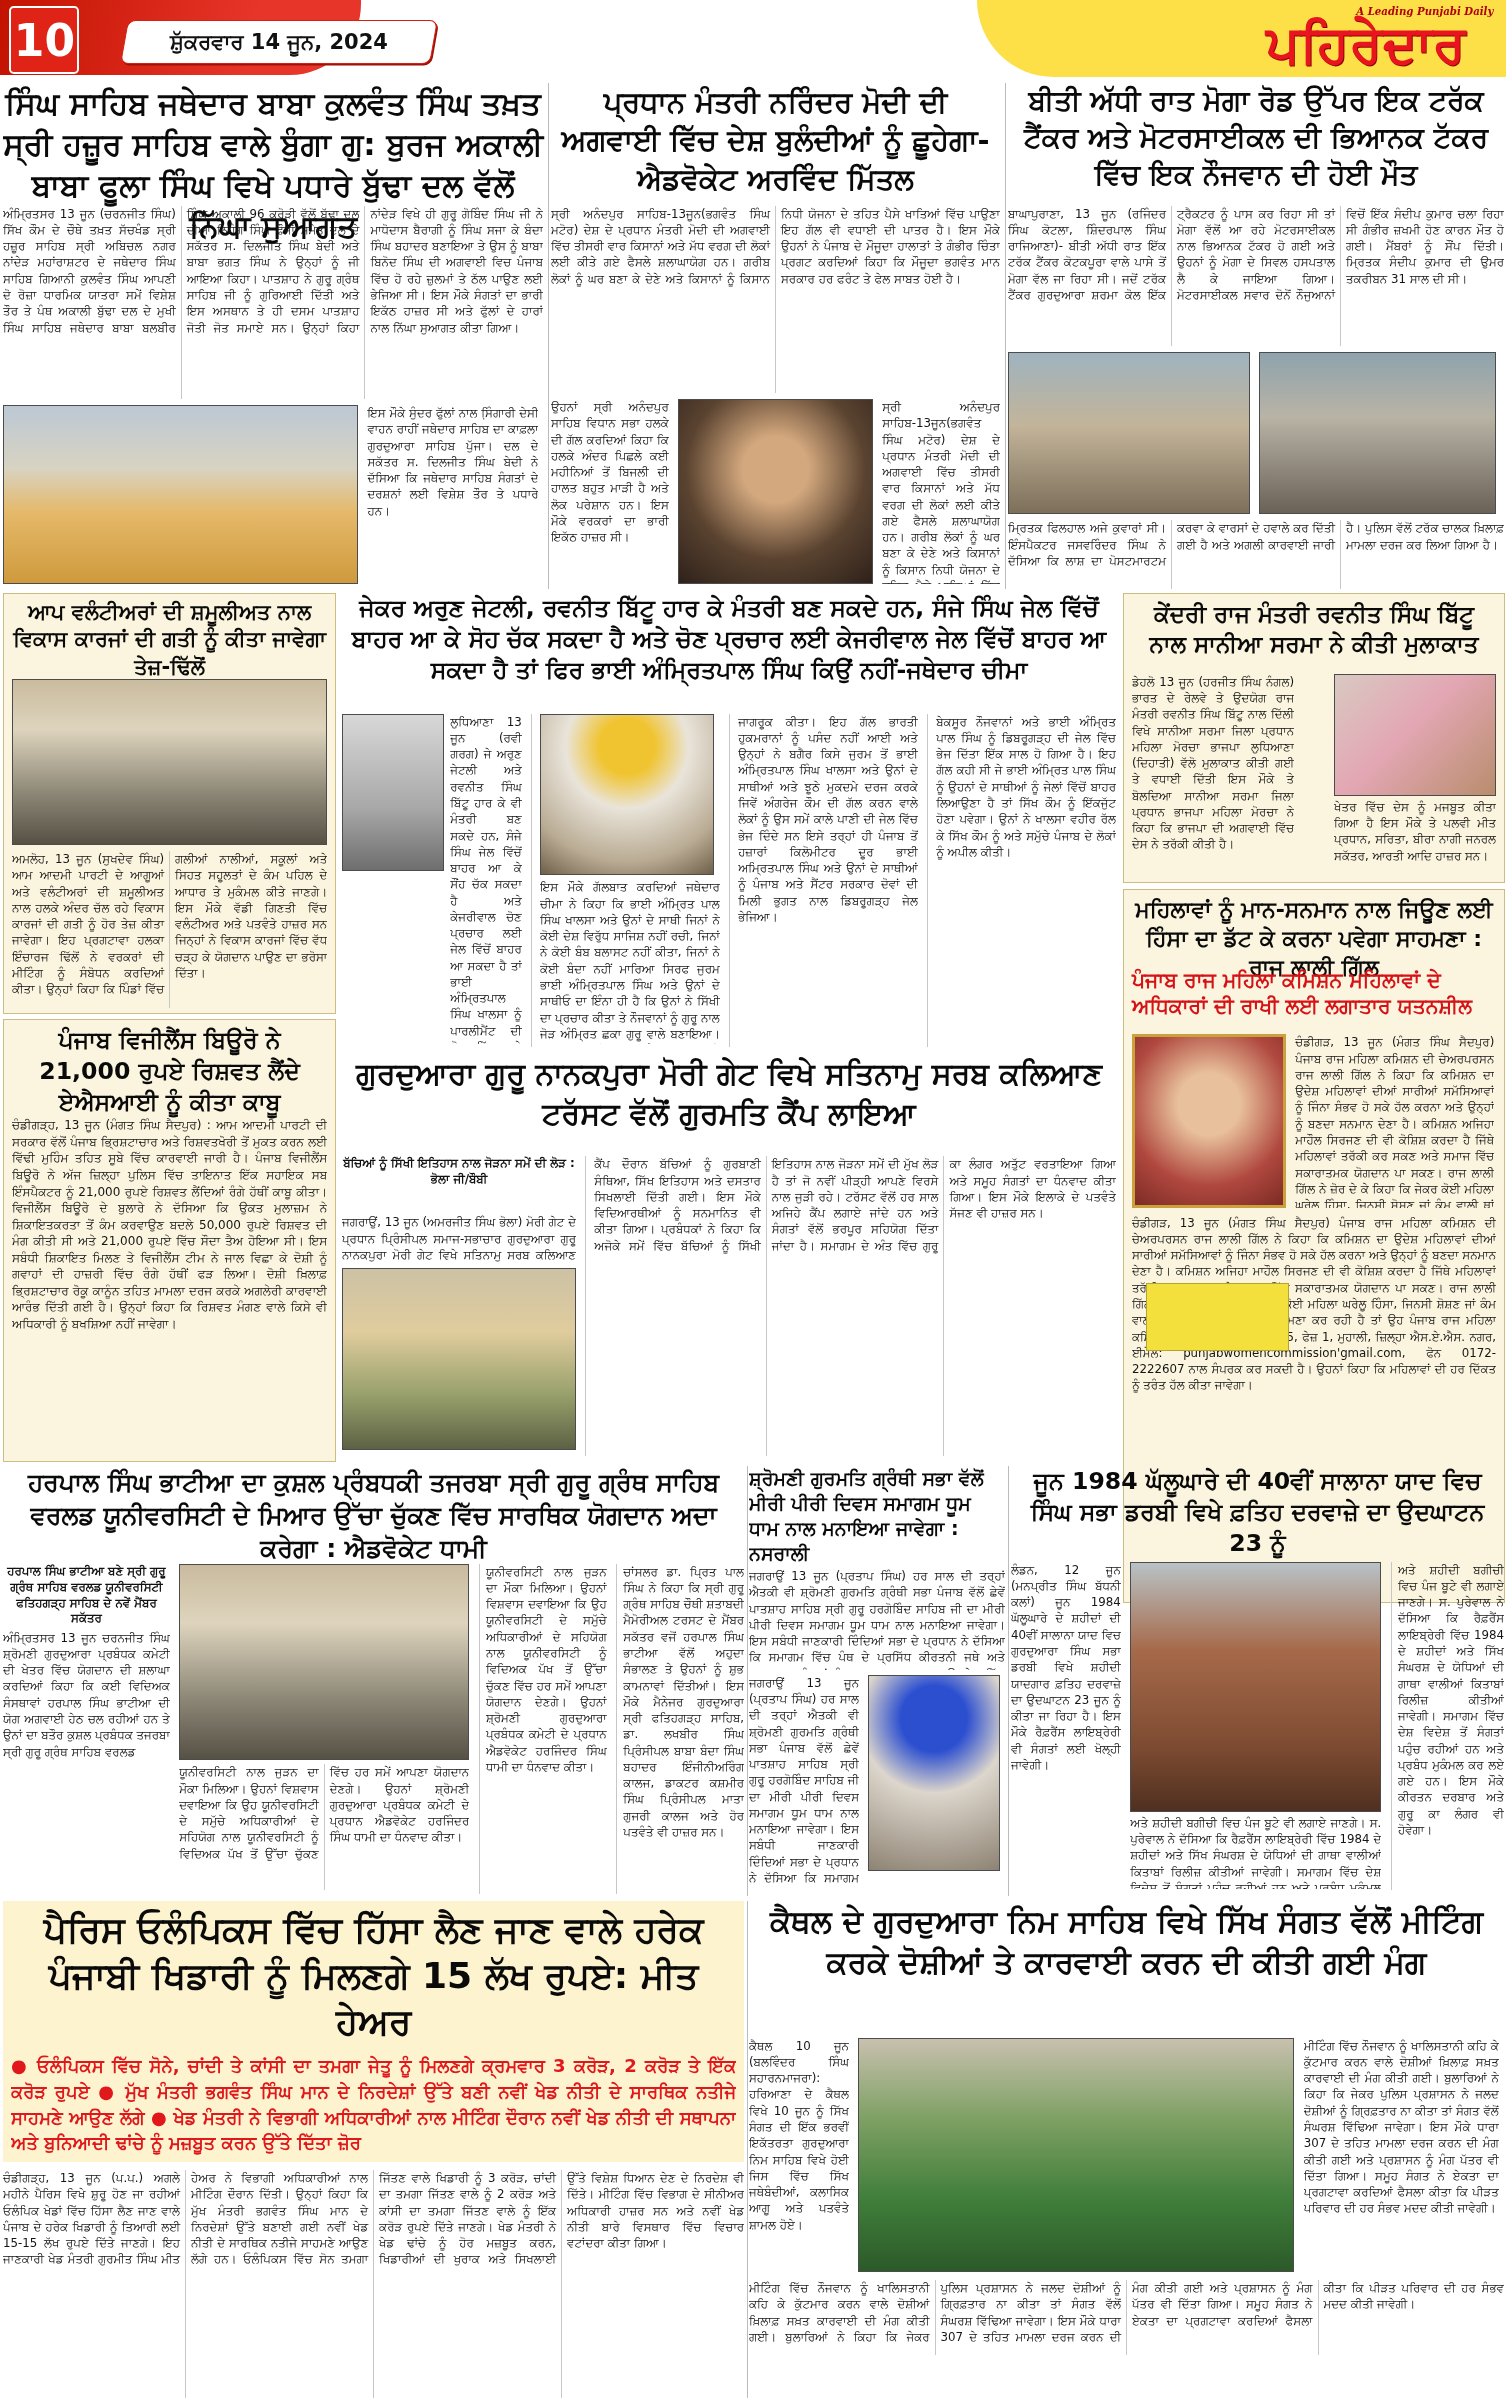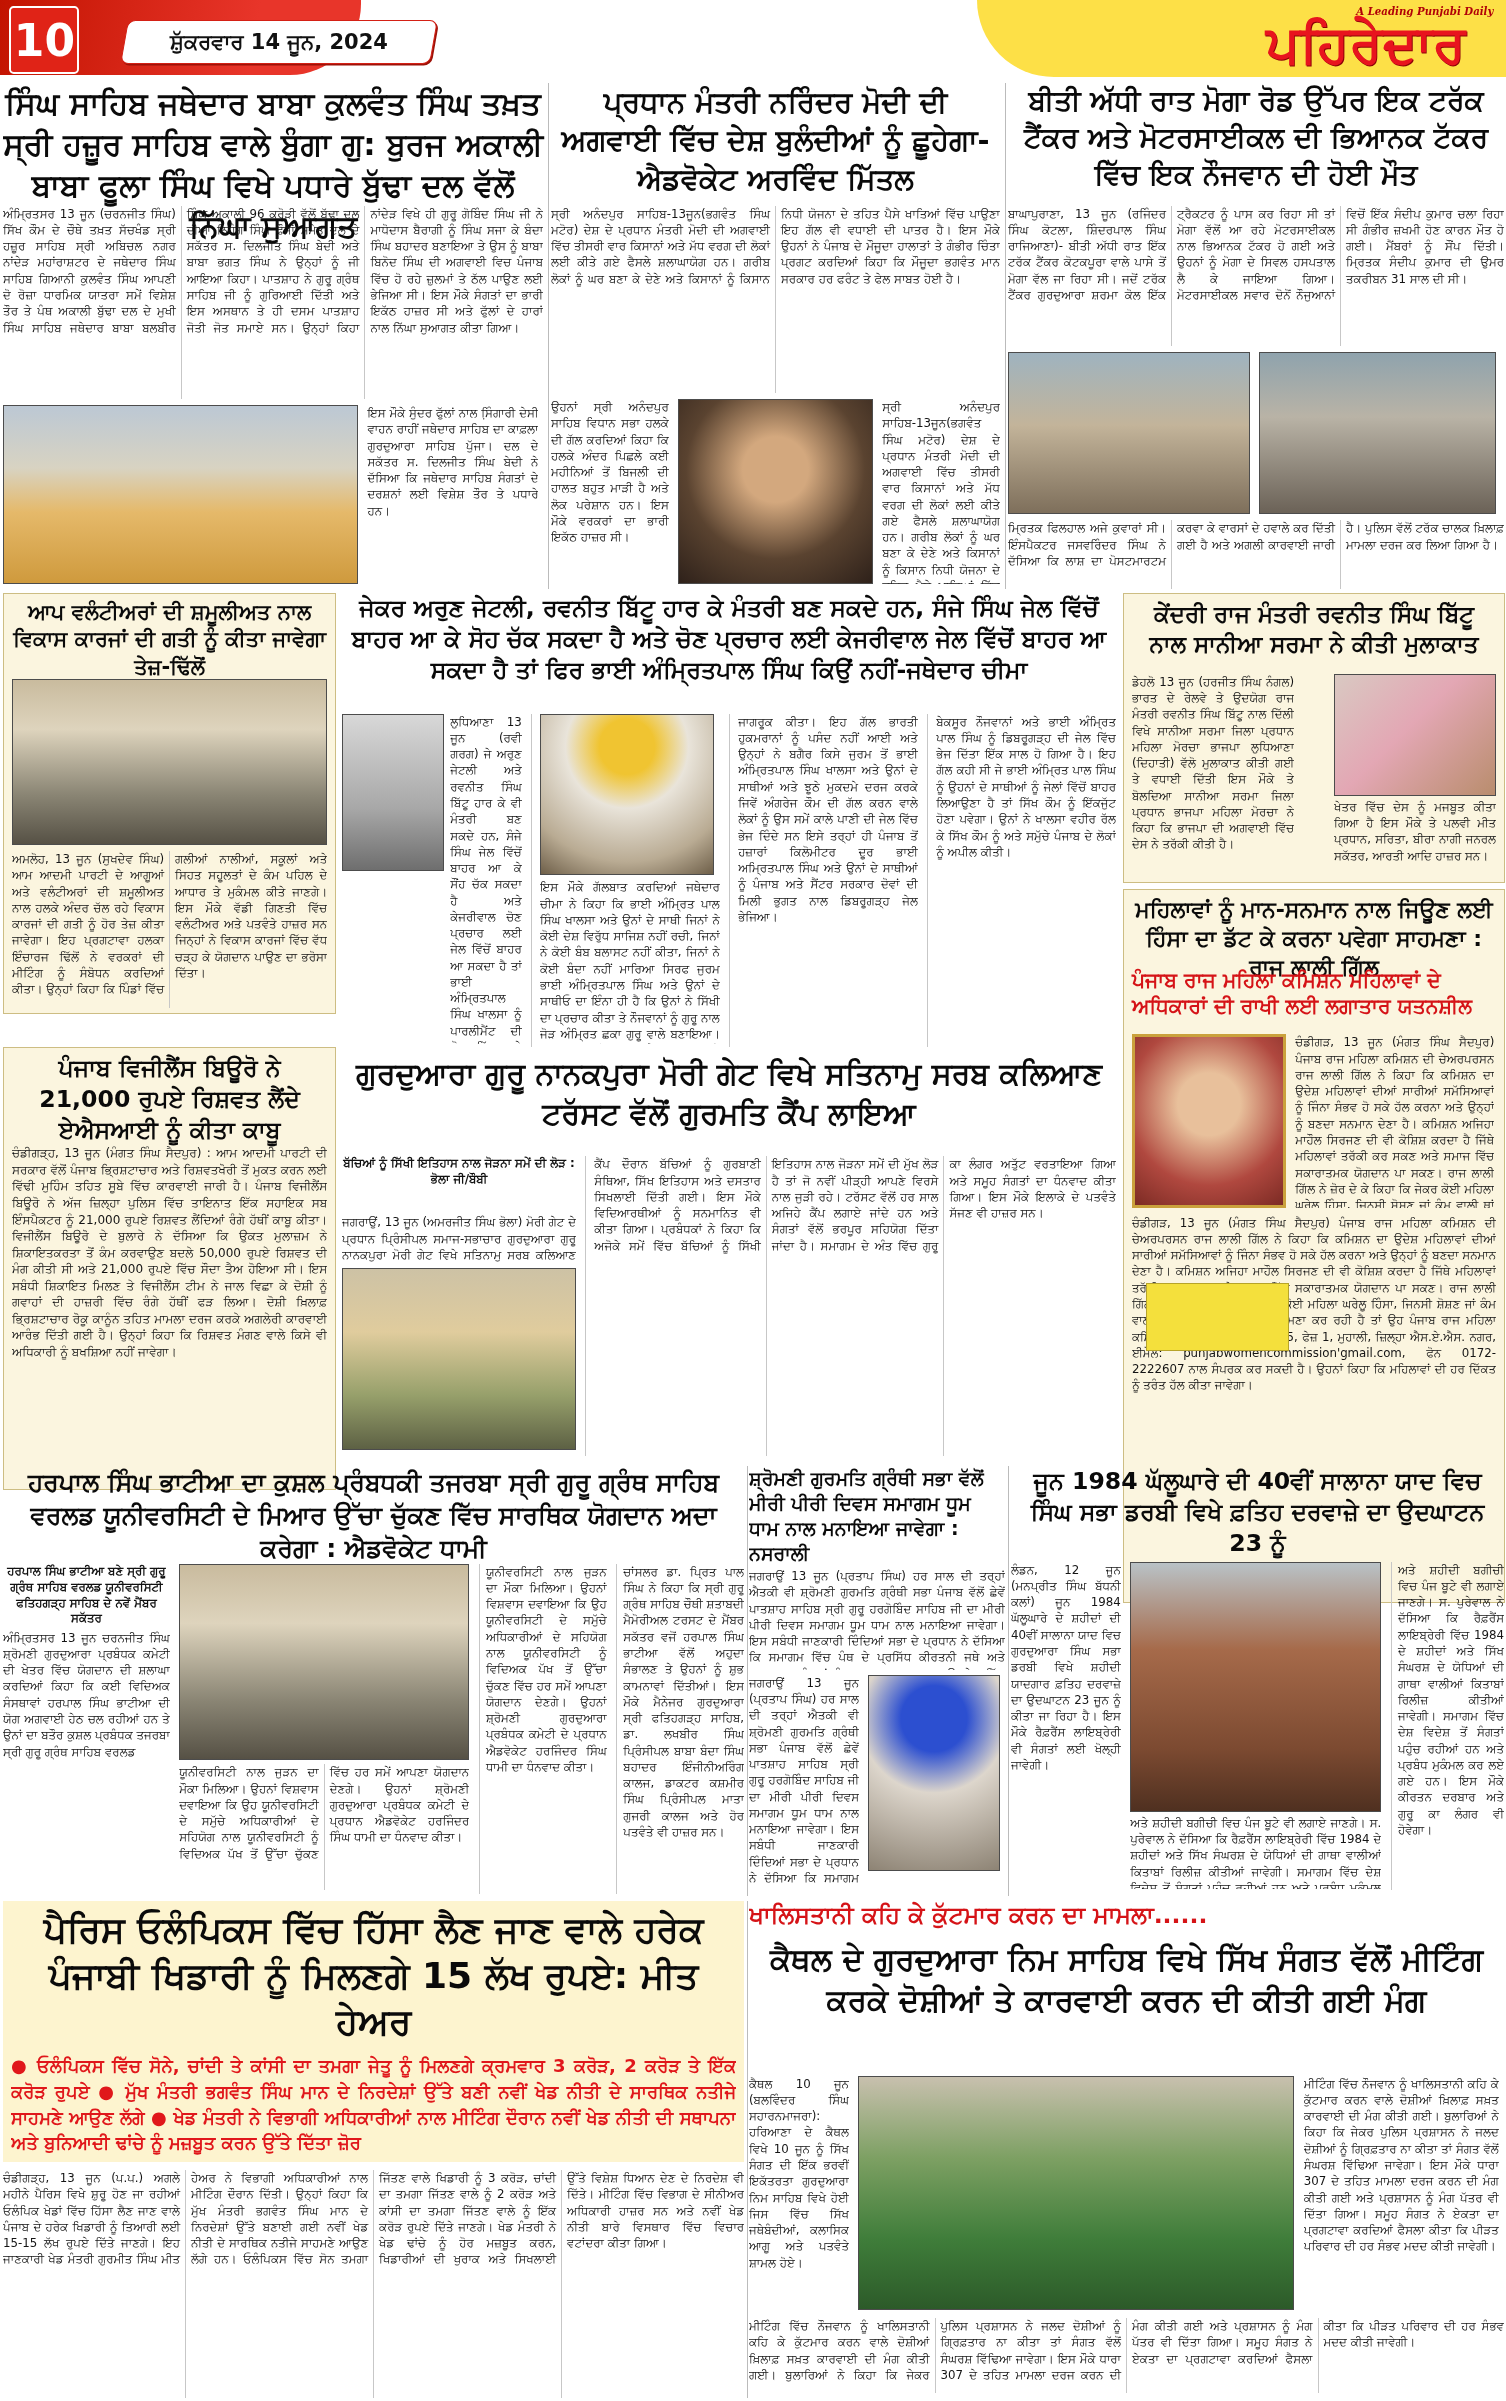--- a/index.html
+++ b/index.html
@@ -138,21 +138,21 @@
     <div class="hl" style="font-size:22px;height:72px;">ਮਹਿਲਾਵਾਂ ਨੂੰ ਮਾਨ-ਸਨਮਾਨ ਨਾਲ ਜਿਊਣ ਲਈ ਹਿੰਸਾ ਦਾ ਡੱਟ ਕੇ ਕਰਨਾ ਪਵੇਗਾ ਸਾਹਮਣਾ : ਰਾਜ ਲਾਲੀ ਗਿੱਲ</div>
     <div class="hl-red" style="font-size:20.4px;height:63px;line-height:1.3;">ਪੰਜਾਬ ਰਾਜ ਮਹਿਲਾ ਕਮਿਸ਼ਨ ਮਹਿਲਾਵਾਂ ਦੇ ਅਧਿਕਾਰਾਂ ਦੀ ਰਾਖੀ ਲਈ ਲਗਾਤਾਰ ਯਤਨਸ਼ੀਲ</div>
     <div class="row" style="margin-top:4.7px;">
       <div class="photo ph-woman" style="width:154px;height:174px;"></div>
       <div class="body" style="width:199px;height:174px;">ਚੰਡੀਗੜ, 13 ਜੂਨ (ਮੰਗਤ ਸਿੰਘ ਸੈਦਪੁਰ) ਪੰਜਾਬ ਰਾਜ ਮਹਿਲਾ ਕਮਿਸ਼ਨ ਦੀ ਚੇਅਰਪਰਸਨ ਰਾਜ ਲਾਲੀ ਗਿੱਲ ਨੇ ਕਿਹਾ ਕਿ ਕਮਿਸ਼ਨ ਦਾ ਉਦੇਸ਼ ਮਹਿਲਾਵਾਂ ਦੀਆਂ ਸਾਰੀਆਂ ਸਮੱਸਿਆਵਾਂ ਨੂੰ ਜਿੰਨਾ ਸੰਭਵ ਹੋ ਸਕੇ ਹੱਲ ਕਰਨਾ ਅਤੇ ਉਨ੍ਹਾਂ ਨੂੰ ਬਣਦਾ ਸਨਮਾਨ ਦੇਣਾ ਹੈ। ਕਮਿਸ਼ਨ ਅਜਿਹਾ ਮਾਹੌਲ ਸਿਰਜਣ ਦੀ ਵੀ ਕੋਸ਼ਿਸ਼ ਕਰਦਾ ਹੈ ਜਿੱਥੇ ਮਹਿਲਾਵਾਂ ਤਰੱਕੀ ਕਰ ਸਕਣ ਅਤੇ ਸਮਾਜ ਵਿੱਚ ਸਕਾਰਾਤਮਕ ਯੋਗਦਾਨ ਪਾ ਸਕਣ। ਰਾਜ ਲਾਲੀ ਗਿੱਲ ਨੇ ਜ਼ੋਰ ਦੇ ਕੇ ਕਿਹਾ ਕਿ ਜੇਕਰ ਕੋਈ ਮਹਿਲਾ ਘਰੇਲੂ ਹਿੰਸਾ, ਜਿਨਸੀ ਸ਼ੋਸ਼ਣ ਜਾਂ ਕੰਮ ਵਾਲੀ ਥਾਂ 'ਤੇ ਦੁਰਵਿਵਹਾਰ ਦਾ ਸਾਹਮਣਾ ਕਰ ਰਹੀ ਹੈ ਤਾਂ ਉਹ ਪੰਜਾਬ ਰਾਜ ਮਹਿਲਾ ਕਮਿਸ਼ਨ, ਐਸ.ਸੀ.ਓ. 5, ਸੈਕਟਰ 55, ਫੇਜ਼ 1, ਮੁਹਾਲੀ, ਜ਼ਿਲ੍ਹਾ ਐਸ.ਏ.ਐਸ. ਨਗਰ, ਈਮੇਲ: punjabwomencommission'gmail.com, ਫੋਨ 0172-2222607 ਨਾਲ ਸੰਪਰਕ ਕਰ ਸਕਦੀ ਹੈ। ਉਹਨਾਂ ਕਿਹਾ ਕਿ ਮਹਿਲਾਵਾਂ ਦੀ ਹਰ ਦਿੱਕਤ ਨੂੰ ਤਰੰਤ ਹੱਲ ਕੀਤਾ ਜਾਵੇਗਾ।</div>
     </div>
     <div class="ybox" style="left:22px;top:393px;width:141px;height:66px;"></div>
     <div class="body" style="height:212px;margin-top:6.3px;padding-left:0;">ਚੰਡੀਗੜ, 13 ਜੂਨ (ਮੰਗਤ ਸਿੰਘ ਸੈਦਪੁਰ) ਪੰਜਾਬ ਰਾਜ ਮਹਿਲਾ ਕਮਿਸ਼ਨ ਦੀ ਚੇਅਰਪਰਸਨ ਰਾਜ ਲਾਲੀ ਗਿੱਲ ਨੇ ਕਿਹਾ ਕਿ ਕਮਿਸ਼ਨ ਦਾ ਉਦੇਸ਼ ਮਹਿਲਾਵਾਂ ਦੀਆਂ ਸਾਰੀਆਂ ਸਮੱਸਿਆਵਾਂ ਨੂੰ ਜਿੰਨਾ ਸੰਭਵ ਹੋ ਸਕੇ ਹੱਲ ਕਰਨਾ ਅਤੇ ਉਨ੍ਹਾਂ ਨੂੰ ਬਣਦਾ ਸਨਮਾਨ ਦੇਣਾ ਹੈ। ਕਮਿਸ਼ਨ ਅਜਿਹਾ ਮਾਹੌਲ ਸਿਰਜਣ ਦੀ ਵੀ ਕੋਸ਼ਿਸ਼ ਕਰਦਾ ਹੈ ਜਿੱਥੇ ਮਹਿਲਾਵਾਂ ਤਰੱਕੀ ਕਰ ਸਕਣ ਅਤੇ ਸਮਾਜ ਵਿੱਚ ਸਕਾਰਾਤਮਕ ਯੋਗਦਾਨ ਪਾ ਸਕਣ। ਰਾਜ ਲਾਲੀ ਗਿੱਲ ਨੇ ਜ਼ੋਰ ਦੇ ਕੇ ਕਿਹਾ ਕਿ ਜੇਕਰ ਕੋਈ ਮਹਿਲਾ ਘਰੇਲੂ ਹਿੰਸਾ, ਜਿਨਸੀ ਸ਼ੋਸ਼ਣ ਜਾਂ ਕੰਮ ਵਾਲੀ ਥਾਂ 'ਤੇ ਦੁਰਵਿਵਹਾਰ ਦਾ ਸਾਹਮਣਾ ਕਰ ਰਹੀ ਹੈ ਤਾਂ ਉਹ ਪੰਜਾਬ ਰਾਜ ਮਹਿਲਾ ਕਮਿਸ਼ਨ, ਐਸ.ਸੀ.ਓ. 5, ਸੈਕਟਰ 55, ਫੇਜ਼ 1, ਮੁਹਾਲੀ, ਜ਼ਿਲ੍ਹਾ ਐਸ.ਏ.ਐਸ. ਨਗਰ, ਈਮੇਲ: punjabwomencommission'gmail.com, ਫੋਨ 0172-2222607 ਨਾਲ ਸੰਪਰਕ ਕਰ ਸਕਦੀ ਹੈ। ਉਹਨਾਂ ਕਿਹਾ ਕਿ ਮਹਿਲਾਵਾਂ ਦੀ ਹਰ ਦਿੱਕਤ ਨੂੰ ਤਰੰਤ ਹੱਲ ਕੀਤਾ ਜਾਵੇਗਾ।</div>
   </div>
 
-  <div class="art cream" style="left:3.1px;top:1047px;width:333px;height:443px;">
+  <div class="art cream" style="left:3.1px;top:1019px;width:333px;height:443px;">
     <div class="hl" style="font-size:23.6px;height:88px;">ਪੰਜਾਬ ਵਿਜੀਲੈਂਸ ਬਿਊਰੋ ਨੇ 21,000 ਰੁਪਏ ਰਿਸ਼ਵਤ ਲੈਂਦੇ ਏਐਸਆਈ ਨੂੰ ਕੀਤਾ ਕਾਬੂ</div>
     <div class="body" style="height:338px;margin-top:4.7px;font-size:12px;">ਚੰਡੀਗੜ੍ਹ, 13 ਜੂਨ (ਮੰਗਤ ਸਿੰਘ ਸੈਦਪੁਰ) : ਆਮ ਆਦਮੀ ਪਾਰਟੀ ਦੀ ਸਰਕਾਰ ਵੱਲੋਂ ਪੰਜਾਬ ਭ੍ਰਿਸ਼ਟਾਚਾਰ ਅਤੇ ਰਿਸ਼ਵਤਖੋਰੀ ਤੋਂ ਮੁਕਤ ਕਰਨ ਲਈ ਵਿੱਢੀ ਮੁਹਿੰਮ ਤਹਿਤ ਸੂਬੇ ਵਿੱਚ ਕਾਰਵਾਈ ਜਾਰੀ ਹੈ। ਪੰਜਾਬ ਵਿਜੀਲੈਂਸ ਬਿਊਰੋ ਨੇ ਅੱਜ ਜ਼ਿਲ੍ਹਾ ਪੁਲਿਸ ਵਿੱਚ ਤਾਇਨਾਤ ਇੱਕ ਸਹਾਇਕ ਸਬ ਇੰਸਪੈਕਟਰ ਨੂੰ 21,000 ਰੁਪਏ ਰਿਸ਼ਵਤ ਲੈਂਦਿਆਂ ਰੰਗੇ ਹੱਥੀਂ ਕਾਬੂ ਕੀਤਾ। ਵਿਜੀਲੈਂਸ ਬਿਊਰੋ ਦੇ ਬੁਲਾਰੇ ਨੇ ਦੱਸਿਆ ਕਿ ਉਕਤ ਮੁਲਾਜ਼ਮ ਨੇ ਸ਼ਿਕਾਇਤਕਰਤਾ ਤੋਂ ਕੰਮ ਕਰਵਾਉਣ ਬਦਲੇ 50,000 ਰੁਪਏ ਰਿਸ਼ਵਤ ਦੀ ਮੰਗ ਕੀਤੀ ਸੀ ਅਤੇ 21,000 ਰੁਪਏ ਵਿੱਚ ਸੌਦਾ ਤੈਅ ਹੋਇਆ ਸੀ। ਇਸ ਸਬੰਧੀ ਸ਼ਿਕਾਇਤ ਮਿਲਣ ਤੇ ਵਿਜੀਲੈਂਸ ਟੀਮ ਨੇ ਜਾਲ ਵਿਛਾ ਕੇ ਦੋਸ਼ੀ ਨੂੰ ਗਵਾਹਾਂ ਦੀ ਹਾਜ਼ਰੀ ਵਿੱਚ ਰੰਗੇ ਹੱਥੀਂ ਫੜ ਲਿਆ। ਦੋਸ਼ੀ ਖ਼ਿਲਾਫ਼ ਭ੍ਰਿਸ਼ਟਾਚਾਰ ਰੋਕੂ ਕਾਨੂੰਨ ਤਹਿਤ ਮਾਮਲਾ ਦਰਜ ਕਰਕੇ ਅਗਲੇਰੀ ਕਾਰਵਾਈ ਆਰੰਭ ਦਿੱਤੀ ਗਈ ਹੈ। ਉਨ੍ਹਾਂ ਕਿਹਾ ਕਿ ਰਿਸ਼ਵਤ ਮੰਗਣ ਵਾਲੇ ਕਿਸੇ ਵੀ ਅਧਿਕਾਰੀ ਨੂੰ ਬਖਸ਼ਿਆ ਨਹੀਂ ਜਾਵੇਗਾ।</div>
   </div>
 
   <div class="art" style="left:342px;top:1054px;width:774px;height:408px;">
     <div class="hl" style="font-size:30px;height:96px;">ਗੁਰਦੁਆਰਾ ਗੁਰੂ ਨਾਨਕਪੁਰਾ ਮੋਰੀ ਗੇਟ ਵਿਖੇ ਸਤਿਨਾਮੁ ਸਰਬ ਕਲਿਆਣ ਟਰੱਸਟ ਵੱਲੋਂ ਗੁਰਮਤਿ ਕੈਂਪ ਲਾਇਆ</div>
     <div class="row" style="margin-top:6.3px;">
       <div style="width:236px;">
         <div class="boldlead" style="height:58px;">ਬੱਚਿਆਂ ਨੂੰ ਸਿੱਖੀ ਇਤਿਹਾਸ ਨਾਲ ਜੋੜਨਾ ਸਮੇਂ ਦੀ ਲੋੜ : ਭੋਲਾ ਜੀ/ਬੌਬੀ</div>
         <div class="body" style="height:49px;">ਜਗਰਾਉਂ, 13 ਜੂਨ (ਅਮਰਜੀਤ ਸਿੰਘ ਭੋਲਾ) ਮੋਰੀ ਗੇਟ ਦੇ ਪ੍ਰਧਾਨ ਪ੍ਰਿੰਸੀਪਲ ਸਮਾਜ-ਸਭਾਚਾਰ ਗੁਰਦੁਆਰਾ ਗੁਰੂ ਨਾਨਕਪੁਰਾ ਮੋਰੀ ਗੇਟ ਵਿਖੇ ਸਤਿਨਾਮੁ ਸਰਬ ਕਲਿਆਣ ਟਰੱਸਟ ਵੱਲੋਂ ਗੁਰਮਤਿ ਕੈਂਪ ਲਾਇਆ ਗਿਆ ਜਿਸ ਵਿੱਚ ਬੱਚਿਆਂ ਨੇ ਵੱਡੀ ਗਿਣਤੀ ਵਿੱਚ ਭਾਗ ਲਿਆ।</div>
@@ -201,21 +201,20 @@
 
   <div class="art" style="left:3.1px;top:1901px;width:741px;height:497px;border-right:0.8px solid #bbb;padding-right:3.1px;">
     <div class="yellowbg" style="padding:6.3px 7.9px 4.7px 7.9px;">
       <div class="hl" style="font-size:36px;line-height:1.28;">ਪੈਰਿਸ ਓਲੰਪਿਕਸ ਵਿੱਚ ਹਿੱਸਾ ਲੈਣ ਜਾਣ ਵਾਲੇ ਹਰੇਕ ਪੰਜਾਬੀ ਖਿਡਾਰੀ ਨੂੰ ਮਿਲਣਗੇ 15 ਲੱਖ ਰੁਪਏ: ਮੀਤ ਹੇਅਰ</div>
       <div class="bullets" style="margin-top:7.9px;height:104px;overflow:hidden;">● ਓਲੰਪਿਕਸ ਵਿੱਚ ਸੋਨੇ, ਚਾਂਦੀ ਤੇ ਕਾਂਸੀ ਦਾ ਤਮਗਾ ਜੇਤੂ ਨੂੰ ਮਿਲਣਗੇ ਕ੍ਰਮਵਾਰ 3 ਕਰੋੜ, 2 ਕਰੋੜ ਤੇ ਇੱਕ ਕਰੋੜ ਰੁਪਏ ● ਮੁੱਖ ਮੰਤਰੀ ਭਗਵੰਤ ਸਿੰਘ ਮਾਨ ਦੇ ਨਿਰਦੇਸ਼ਾਂ ਉੱਤੇ ਬਣੀ ਨਵੀਂ ਖੇਡ ਨੀਤੀ ਦੇ ਸਾਰਥਿਕ ਨਤੀਜੇ ਸਾਹਮਣੇ ਆਉਣ ਲੱਗੇ ● ਖੇਡ ਮੰਤਰੀ ਨੇ ਵਿਭਾਗੀ ਅਧਿਕਾਰੀਆਂ ਨਾਲ ਮੀਟਿੰਗ ਦੌਰਾਨ ਨਵੀਂ ਖੇਡ ਨੀਤੀ ਦੀ ਸਥਾਪਨਾ ਅਤੇ ਬੁਨਿਆਦੀ ਢਾਂਚੇ ਨੂੰ ਮਜ਼ਬੂਤ ਕਰਨ ਉੱਤੇ ਦਿੱਤਾ ਜ਼ੋਰ</div>
     </div>
     <div class="body cols4" style="height:253px;margin-top:7.9px;">ਚੰਡੀਗੜ੍ਹ, 13 ਜੂਨ (ਪ.ਪ.) ਅਗਲੇ ਮਹੀਨੇ ਪੈਰਿਸ ਵਿਖੇ ਸ਼ੁਰੂ ਹੋਣ ਜਾ ਰਹੀਆਂ ਓਲੰਪਿਕ ਖੇਡਾਂ ਵਿੱਚ ਹਿੱਸਾ ਲੈਣ ਜਾਣ ਵਾਲੇ ਪੰਜਾਬ ਦੇ ਹਰੇਕ ਖਿਡਾਰੀ ਨੂੰ ਤਿਆਰੀ ਲਈ 15-15 ਲੱਖ ਰੁਪਏ ਦਿੱਤੇ ਜਾਣਗੇ। ਇਹ ਜਾਣਕਾਰੀ ਖੇਡ ਮੰਤਰੀ ਗੁਰਮੀਤ ਸਿੰਘ ਮੀਤ ਹੇਅਰ ਨੇ ਵਿਭਾਗੀ ਅਧਿਕਾਰੀਆਂ ਨਾਲ ਮੀਟਿੰਗ ਦੌਰਾਨ ਦਿੱਤੀ। ਉਨ੍ਹਾਂ ਕਿਹਾ ਕਿ ਮੁੱਖ ਮੰਤਰੀ ਭਗਵੰਤ ਸਿੰਘ ਮਾਨ ਦੇ ਨਿਰਦੇਸ਼ਾਂ ਉੱਤੇ ਬਣਾਈ ਗਈ ਨਵੀਂ ਖੇਡ ਨੀਤੀ ਦੇ ਸਾਰਥਿਕ ਨਤੀਜੇ ਸਾਹਮਣੇ ਆਉਣ ਲੱਗੇ ਹਨ। ਓਲੰਪਿਕਸ ਵਿੱਚ ਸੋਨ ਤਮਗਾ ਜਿੱਤਣ ਵਾਲੇ ਖਿਡਾਰੀ ਨੂੰ 3 ਕਰੋੜ, ਚਾਂਦੀ ਦਾ ਤਮਗਾ ਜਿੱਤਣ ਵਾਲੇ ਨੂੰ 2 ਕਰੋੜ ਅਤੇ ਕਾਂਸੀ ਦਾ ਤਮਗਾ ਜਿੱਤਣ ਵਾਲੇ ਨੂੰ ਇੱਕ ਕਰੋੜ ਰੁਪਏ ਦਿੱਤੇ ਜਾਣਗੇ। ਖੇਡ ਮੰਤਰੀ ਨੇ ਖੇਡ ਢਾਂਚੇ ਨੂੰ ਹੋਰ ਮਜ਼ਬੂਤ ਕਰਨ, ਖਿਡਾਰੀਆਂ ਦੀ ਖੁਰਾਕ ਅਤੇ ਸਿਖਲਾਈ ਉੱਤੇ ਵਿਸ਼ੇਸ਼ ਧਿਆਨ ਦੇਣ ਦੇ ਨਿਰਦੇਸ਼ ਵੀ ਦਿੱਤੇ। ਮੀਟਿੰਗ ਵਿੱਚ ਵਿਭਾਗ ਦੇ ਸੀਨੀਅਰ ਅਧਿਕਾਰੀ ਹਾਜ਼ਰ ਸਨ ਅਤੇ ਨਵੀਂ ਖੇਡ ਨੀਤੀ ਬਾਰੇ ਵਿਸਥਾਰ ਵਿੱਚ ਵਿਚਾਰ ਵਟਾਂਦਰਾ ਕੀਤਾ ਗਿਆ।</div>
   </div>
 
   <div class="art" style="left:749px;top:1901px;width:755px;height:497px;">
-    <div class="hl-red" style="font-size:23.6px;height:38px;">ਖਾਲਿਸਤਾਨੀ ਕਹਿ ਕੇ ਕੁੱਟਮਾਰ ਕਰਨ ਦਾ ਮਾਮਲਾ......</div>
     <div class="hl" style="font-size:31px;height:132px;">ਕੈਥਲ ਦੇ ਗੁਰਦੁਆਰਾ ਨਿਮ ਸਾਹਿਬ ਵਿਖੇ ਸਿੱਖ ਸੰਗਤ ਵੱਲੋਂ ਮੀਟਿੰਗ ਕਰਕੇ ਦੋਸ਼ੀਆਂ ਤੇ ਕਾਰਵਾਈ ਕਰਨ ਦੀ ਕੀਤੀ ਗਈ ਮੰਗ</div>
     <div class="row" style="margin-top:4.7px;">
       <div class="body" style="width:100px;height:236px;">ਕੈਥਲ 10 ਜੂਨ (ਬਲਵਿੰਦਰ ਸਿੰਘ ਸਹਾਰਨਮਾਜਰਾ): ਹਰਿਆਣਾ ਦੇ ਕੈਥਲ ਵਿਖੇ 10 ਜੂਨ ਨੂੰ ਸਿੱਖ ਸੰਗਤ ਦੀ ਇੱਕ ਭਰਵੀਂ ਇਕੱਤਰਤਾ ਗੁਰਦੁਆਰਾ ਨਿਮ ਸਾਹਿਬ ਵਿਖੇ ਹੋਈ ਜਿਸ ਵਿੱਚ ਸਿੱਖ ਜਥੇਬੰਦੀਆਂ, ਕਲਾਸਿਕ ਆਗੂ ਅਤੇ ਪਤਵੰਤੇ ਸ਼ਾਮਲ ਹੋਏ।</div>
       <div class="photo ph-green" style="width:436px;height:234px;"></div>
       <div class="body" style="width:195px;height:236px;">ਮੀਟਿੰਗ ਵਿੱਚ ਨੌਜਵਾਨ ਨੂੰ ਖਾਲਿਸਤਾਨੀ ਕਹਿ ਕੇ ਕੁੱਟਮਾਰ ਕਰਨ ਵਾਲੇ ਦੋਸ਼ੀਆਂ ਖ਼ਿਲਾਫ਼ ਸਖ਼ਤ ਕਾਰਵਾਈ ਦੀ ਮੰਗ ਕੀਤੀ ਗਈ। ਬੁਲਾਰਿਆਂ ਨੇ ਕਿਹਾ ਕਿ ਜੇਕਰ ਪੁਲਿਸ ਪ੍ਰਸ਼ਾਸਨ ਨੇ ਜਲਦ ਦੋਸ਼ੀਆਂ ਨੂੰ ਗ੍ਰਿਫ਼ਤਾਰ ਨਾ ਕੀਤਾ ਤਾਂ ਸੰਗਤ ਵੱਲੋਂ ਸੰਘਰਸ਼ ਵਿੱਢਿਆ ਜਾਵੇਗਾ। ਇਸ ਮੌਕੇ ਧਾਰਾ 307 ਦੇ ਤਹਿਤ ਮਾਮਲਾ ਦਰਜ ਕਰਨ ਦੀ ਮੰਗ ਕੀਤੀ ਗਈ ਅਤੇ ਪ੍ਰਸ਼ਾਸਨ ਨੂੰ ਮੰਗ ਪੱਤਰ ਵੀ ਦਿੱਤਾ ਗਿਆ। ਸਮੂਹ ਸੰਗਤ ਨੇ ਏਕਤਾ ਦਾ ਪ੍ਰਗਟਾਵਾ ਕਰਦਿਆਂ ਫੈਸਲਾ ਕੀਤਾ ਕਿ ਪੀੜਤ ਪਰਿਵਾਰ ਦੀ ਹਰ ਸੰਭਵ ਮਦਦ ਕੀਤੀ ਜਾਵੇਗੀ।</div>
     </div>
     <div class="body cols4" style="height:75px;margin-top:6.3px;">ਮੀਟਿੰਗ ਵਿੱਚ ਨੌਜਵਾਨ ਨੂੰ ਖਾਲਿਸਤਾਨੀ ਕਹਿ ਕੇ ਕੁੱਟਮਾਰ ਕਰਨ ਵਾਲੇ ਦੋਸ਼ੀਆਂ ਖ਼ਿਲਾਫ਼ ਸਖ਼ਤ ਕਾਰਵਾਈ ਦੀ ਮੰਗ ਕੀਤੀ ਗਈ। ਬੁਲਾਰਿਆਂ ਨੇ ਕਿਹਾ ਕਿ ਜੇਕਰ ਪੁਲਿਸ ਪ੍ਰਸ਼ਾਸਨ ਨੇ ਜਲਦ ਦੋਸ਼ੀਆਂ ਨੂੰ ਗ੍ਰਿਫ਼ਤਾਰ ਨਾ ਕੀਤਾ ਤਾਂ ਸੰਗਤ ਵੱਲੋਂ ਸੰਘਰਸ਼ ਵਿੱਢਿਆ ਜਾਵੇਗਾ। ਇਸ ਮੌਕੇ ਧਾਰਾ 307 ਦੇ ਤਹਿਤ ਮਾਮਲਾ ਦਰਜ ਕਰਨ ਦੀ ਮੰਗ ਕੀਤੀ ਗਈ ਅਤੇ ਪ੍ਰਸ਼ਾਸਨ ਨੂੰ ਮੰਗ ਪੱਤਰ ਵੀ ਦਿੱਤਾ ਗਿਆ। ਸਮੂਹ ਸੰਗਤ ਨੇ ਏਕਤਾ ਦਾ ਪ੍ਰਗਟਾਵਾ ਕਰਦਿਆਂ ਫੈਸਲਾ ਕੀਤਾ ਕਿ ਪੀੜਤ ਪਰਿਵਾਰ ਦੀ ਹਰ ਸੰਭਵ ਮਦਦ ਕੀਤੀ ਜਾਵੇਗੀ।</div>
   </div>
 
 </div>

